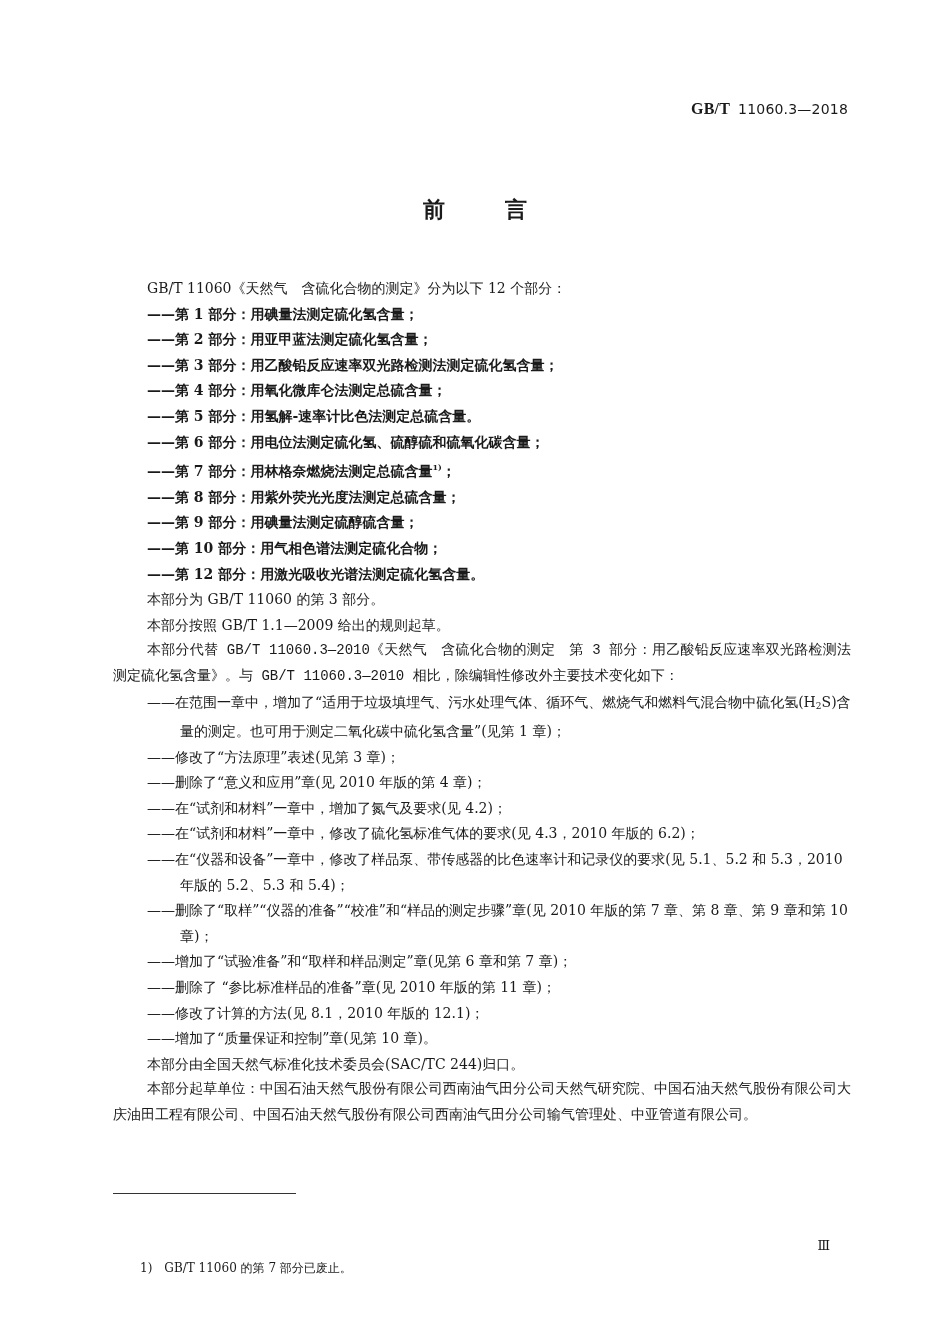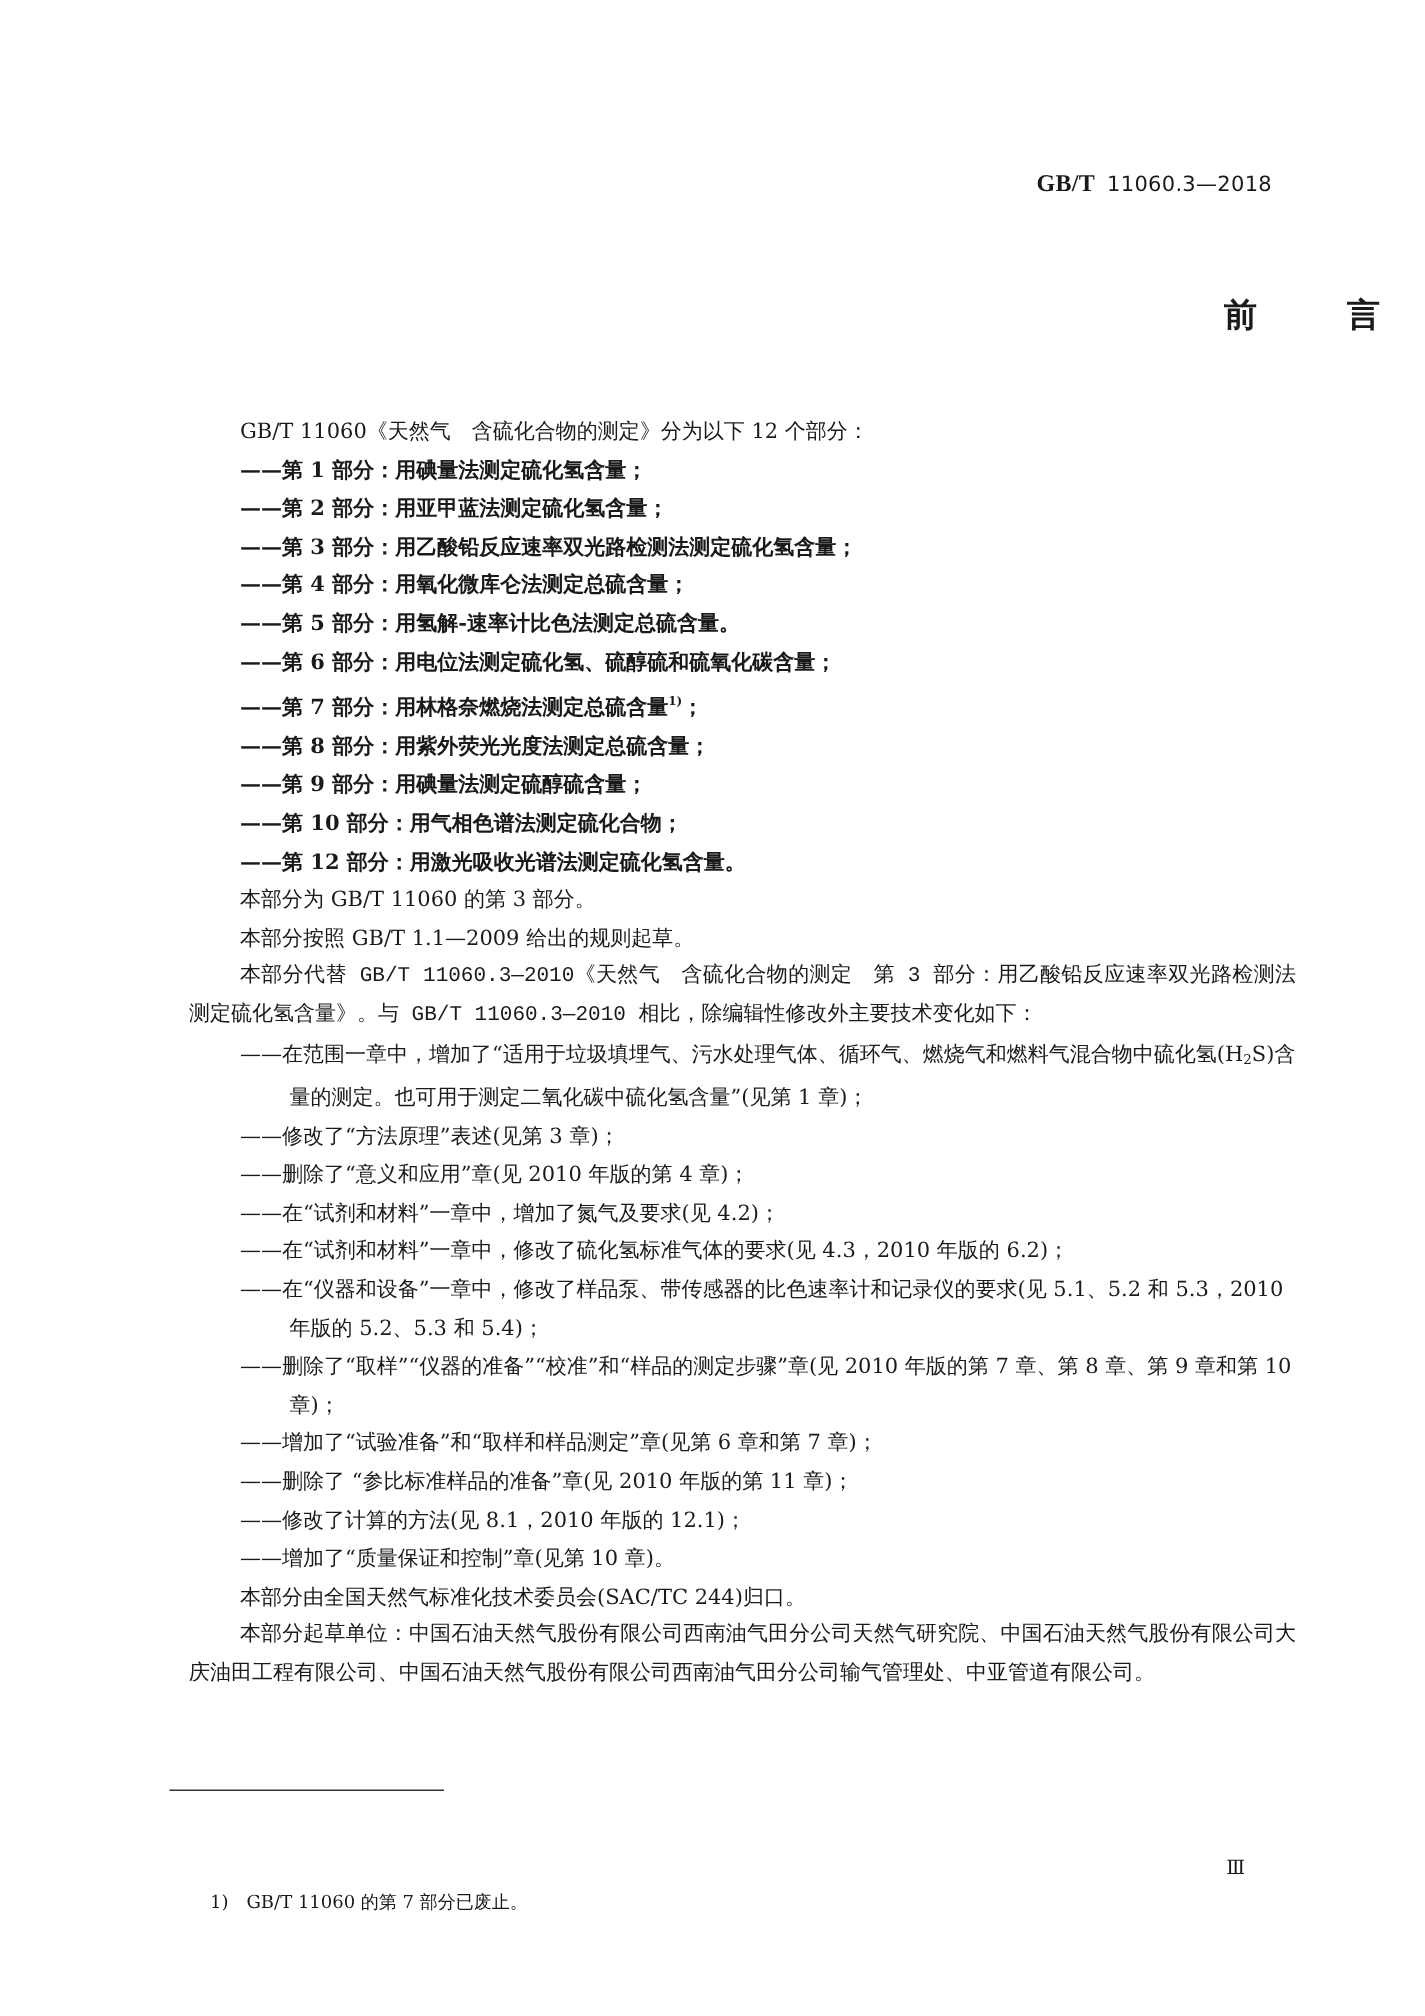--- a/index.html
+++ b/index.html
@@ -2,34 +2,34 @@
 <html><head>
   <meta charset="utf-8">
   <style>
     html, body { margin: 0; padding: 0; background: #ffffff; }
     body {
       width: 950px; height: 1344px; position: relative; overflow: hidden;
       font-family: "DejaVu Serif", "Liberation Serif", serif;
       color: #1a1a1a;
     }
     .std-no {
-      position: absolute; top: 113px; right: 102px;
+      position: absolute; top: 100px; right: 102px;
       font-size: 15px; letter-spacing: 0.2px;
     }
     .std-no .bold { font-weight: bold; font-family: "Liberation Serif", serif; font-size: 16px; }
     .std-no .num { font-family: "DejaVu Sans", sans-serif; font-size: 14px; margin-left: 8px; }
     .title {
-      position: absolute; top: 195px; left: 0; width: 950px; text-align: right;
+      position: absolute; top: 195px; left: 0; width: 950px; text-align: center;
       font-family: "DejaVu Sans", sans-serif; font-weight: bold; font-size: 22px;
       word-spacing: 60px; letter-spacing: 0;
     }
     .title span { display: inline-block; margin: 0 30px; }
     .content {
       position: absolute; top: 276px; left: 113px; width: 738px;
-      font-size: 14px; line-height: 25.6px; margin-left: 13px;
+      font-size: 14px; line-height: 25.6px;
     }
     .line { white-space: nowrap; }
     .para { text-indent: 34px; }
     .para-wrap { text-indent: 34px; white-space: normal; text-align: justify; text-align-last: left; font-family: Liberation Mono, monospace; }
     .dash-item { padding-left: 34px; }
     .dash-item .wrap { display: block; padding-left: 33px; text-indent: -33px; white-space: normal; }
     .list-item { padding-left: 34px; font-weight: bold; }
     sup { font-size: 8px; vertical-align: 6px; }
     sub { font-size: 9px; vertical-align: -2px; }
     .footnote-rule {

